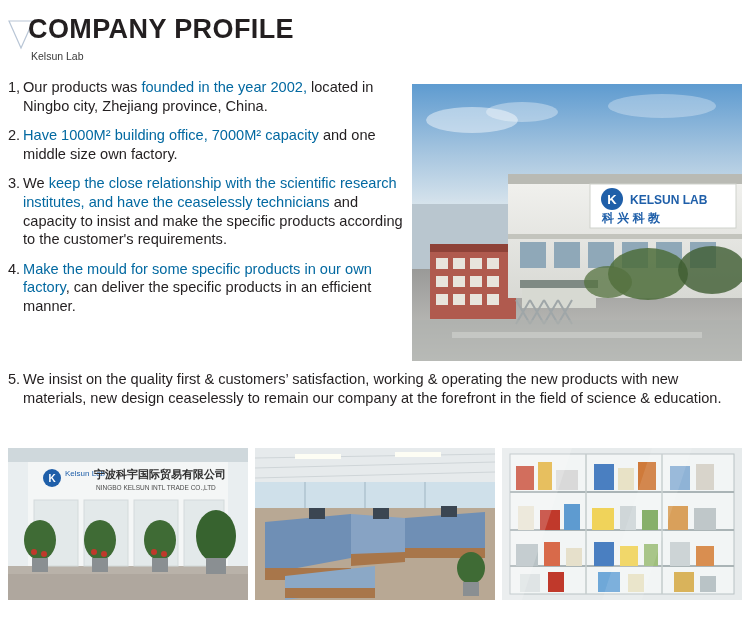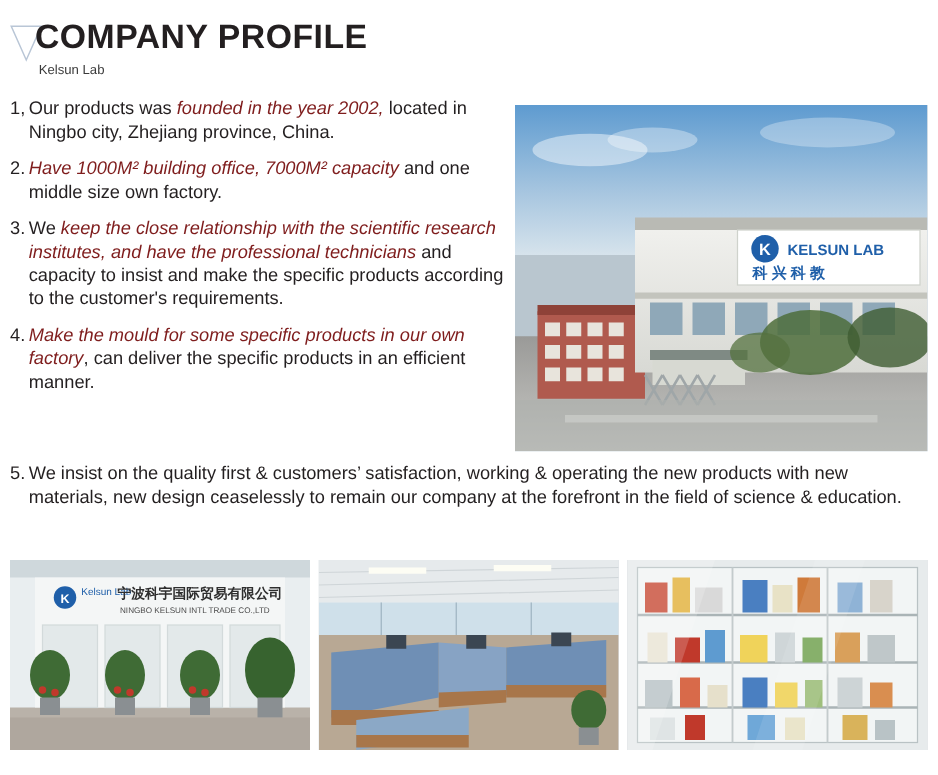--- a/index.html
+++ b/index.html
@@ -73,22 +73,21 @@
   }
   .num {
     flex: 0 0 auto;
     width: 15px;
     text-align: left;
   }
   .itext {
     flex: 1 1 auto;
   }
   .blue {
-    color: #7f1d1d;
-    font-style: italic;
+    color: #0369a1;
   }
 
   
   .item-wide {
     position: absolute;
     left: 8px;
     top: 370px;
     width: 720px;
     display: flex;
     font-size: 14.6px;
@@ -146,21 +145,21 @@
       <div class="item">
         <span class="num">1,</span>
         <span class="itext"><span class="">Our products was </span><span class="blue">founded in the year 2002,</span><span class=""> located in Ningbo city, Zhejiang province, China.</span></span>
       </div>
       <div class="item">
         <span class="num">2.</span>
         <span class="itext"><span class="blue">Have 1000M² building office, 7000M² capacity</span><span class=""> and one middle size own factory.</span></span>
       </div>
       <div class="item">
         <span class="num">3.</span>
-        <span class="itext"><span class="">We </span><span class="blue">keep the close relationship with the scientific research institutes, and have the professional technicians</span><span class=""> and capacity to insist and make the specific products according to the customer's requirements.</span></span>
+        <span class="itext"><span class="">We </span><span class="blue">keep the close relationship with the scientific research institutes, and have the ceaselessly technicians</span><span class=""> and capacity to insist and make the specific products according to the customer's requirements.</span></span>
       </div>
       <div class="item">
         <span class="num">4.</span>
         <span class="itext"><span class="blue">Make the mould for some specific products in our own factory</span><span class="">, can deliver the specific products in an efficient manner.</span></span>
       </div>
     </div>
 
   <div class="item-wide">
     <span class="num">5.</span>
     <span class="itext">We insist on the quality first &amp; customers’ satisfaction, working &amp; operating the new products with new materials, new design ceaselessly to remain our company at the forefront in the field of science &amp; education.</span>

